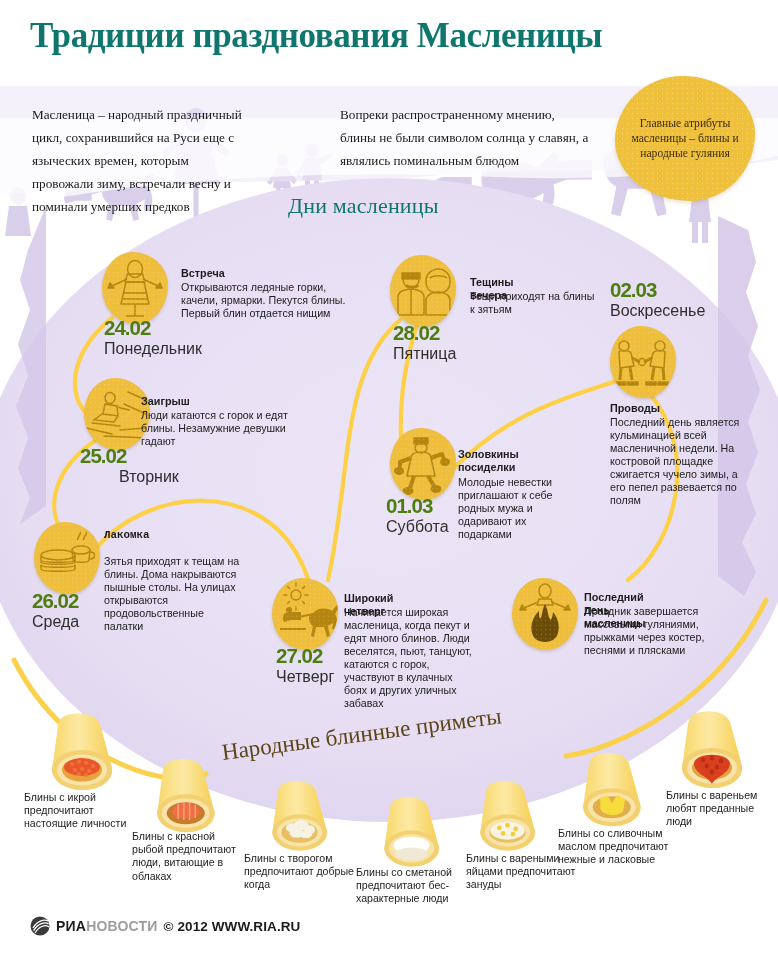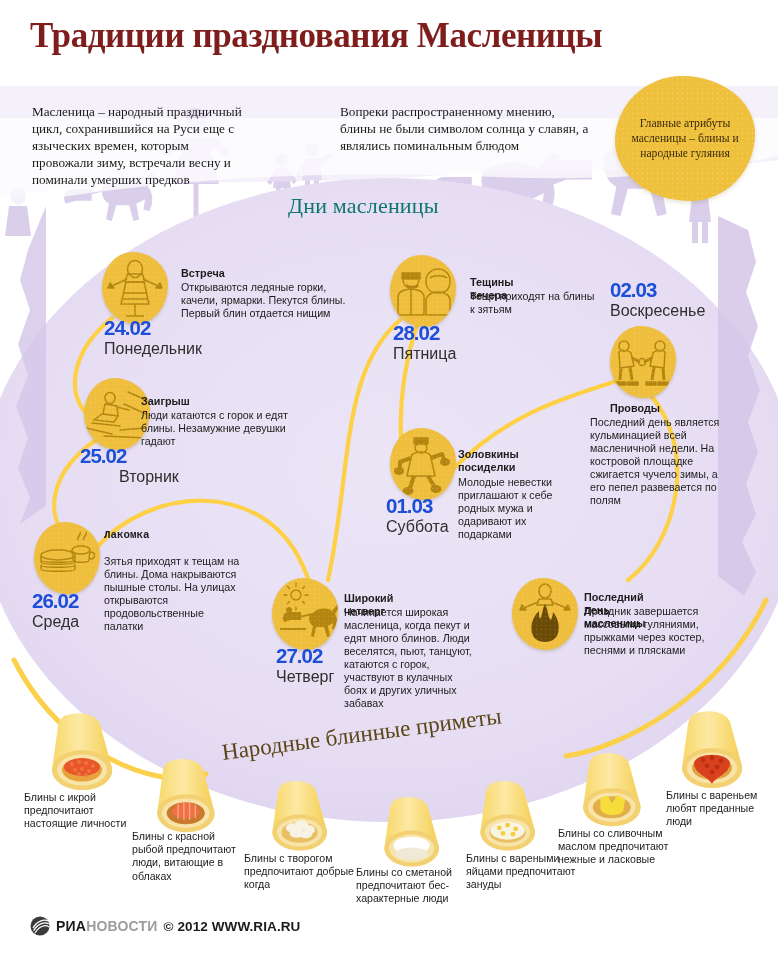--- a/index.html
+++ b/index.html
@@ -11,31 +11,31 @@
     overflow:hidden;
     color:#231f20;
   }
   #root { position:relative; width:778px; height:960px; overflow:hidden; }
 
   
   .title {
     position:absolute; left:30px; top:16px;
     font-family:"Liberation Serif", serif;
     font-size:35px; font-weight:700; letter-spacing:-0.4px;
-    color:#7f1d1d; white-space:nowrap;
+    color:#0f766e; white-space:nowrap;
   }
   .subtitle {
     position:absolute; left:32px; top:64px;
     font-size:11.5px; font-weight:700; color:#2b2b2b;
     letter-spacing:-0.1px;
   }
   .intro {
     position:absolute;
     font-family:"Liberation Serif", serif;
-    font-size:13.2px; line-height:17px; color:#1a1a1a;
+    font-size:13.2px; line-height:23px; color:#1a1a1a;
   }
   #intro-left  { left:32px;  top:103px; width:215px; }
   #intro-right { left:340px; top:103px; width:250px; }
 
   
   .blob {
     position:absolute; left:615px; top:76px; width:140px; height:125px;
     background:#efc03c;
     border-radius:48% 52% 46% 54% / 52% 46% 54% 48%;
     box-shadow:0 2px 4px rgba(120,90,20,.18);
@@ -82,21 +82,21 @@
     overflow:hidden;
   }
   .medal svg { position:absolute; left:0; top:0; }
   .medal::after{
     content:""; position:absolute; inset:0; border-radius:inherit;
     background-image:radial-gradient(circle, rgba(255,255,255,.30) 0.7px, transparent 0.8px);
     background-size:4.5px 4.5px;
   }
   .dnum {
     position:absolute; font-size:20.5px; font-weight:700;
-    color:#1d4ed8; letter-spacing:-1px; white-space:nowrap;
+    color:#4d7c0f; letter-spacing:-1px; white-space:nowrap;
     font-family:"Liberation Sans", sans-serif;
   }
   .dwd {
     position:absolute; font-size:16px; color:#2e2e2e; white-space:nowrap;
   }
   .dtitle {
     position:absolute; font-size:10.8px; font-weight:700; color:#1c1c1c;
     line-height:13px;
   }
   .dtext {
@@ -390,21 +390,21 @@
           <path d="M55 26 C55 24 45 24 43 27 L40 40 L54 42 Z"></path>
           <path d="M42 32 L34 36" stroke-width="3"></path>
           <path d="M53 42 L54 54 M44 41 L42 54" stroke-width="3"></path>
           <path d="M48 56 L58 56 L58 59 L48 59 Z" fill="#b5860f"></path>
           <path d="M36 56 L46 56 L46 59 L36 59 Z" fill="#b5860f"></path>
           <circle cx="32" cy="36" r="3.5"></circle>
         </g>
       </svg>
     </div>
     <div class="dtitle" style="left:610px; top:402px;">Проводы</div>
-    <div class="dtext" style="left:590px; top:416px; width:145px;">Последний день являет­ся кульминацией всей масленичной недели. На костровой площадке сжигается чучело зимы, а его пепел развевает­ся по полям</div>
+    <div class="dtext" style="left:610px; top:416px; width:145px;">Последний день являет­ся кульминацией всей масленичной недели. На костровой площадке сжигается чучело зимы, а его пепел развевает­ся по полям</div>
   </div>
 
   <div class="day">
     <div class="medal" style="left:512px; top:578px;">
       <svg width="66" height="72" viewBox="0 0 66 72">
         <g fill="none" stroke="#b5860f" stroke-width="1.5" stroke-linejoin="round">
           <ellipse cx="33" cy="13" rx="6" ry="7"></ellipse>
           <path d="M27 21 L39 21 L41 27 L25 27 Z"></path>
           <path d="M26 24 L12 30 M40 24 L54 30"></path>
           <path d="M10 27 L8 32 L14 32 Z" fill="#b5860f"></path>

